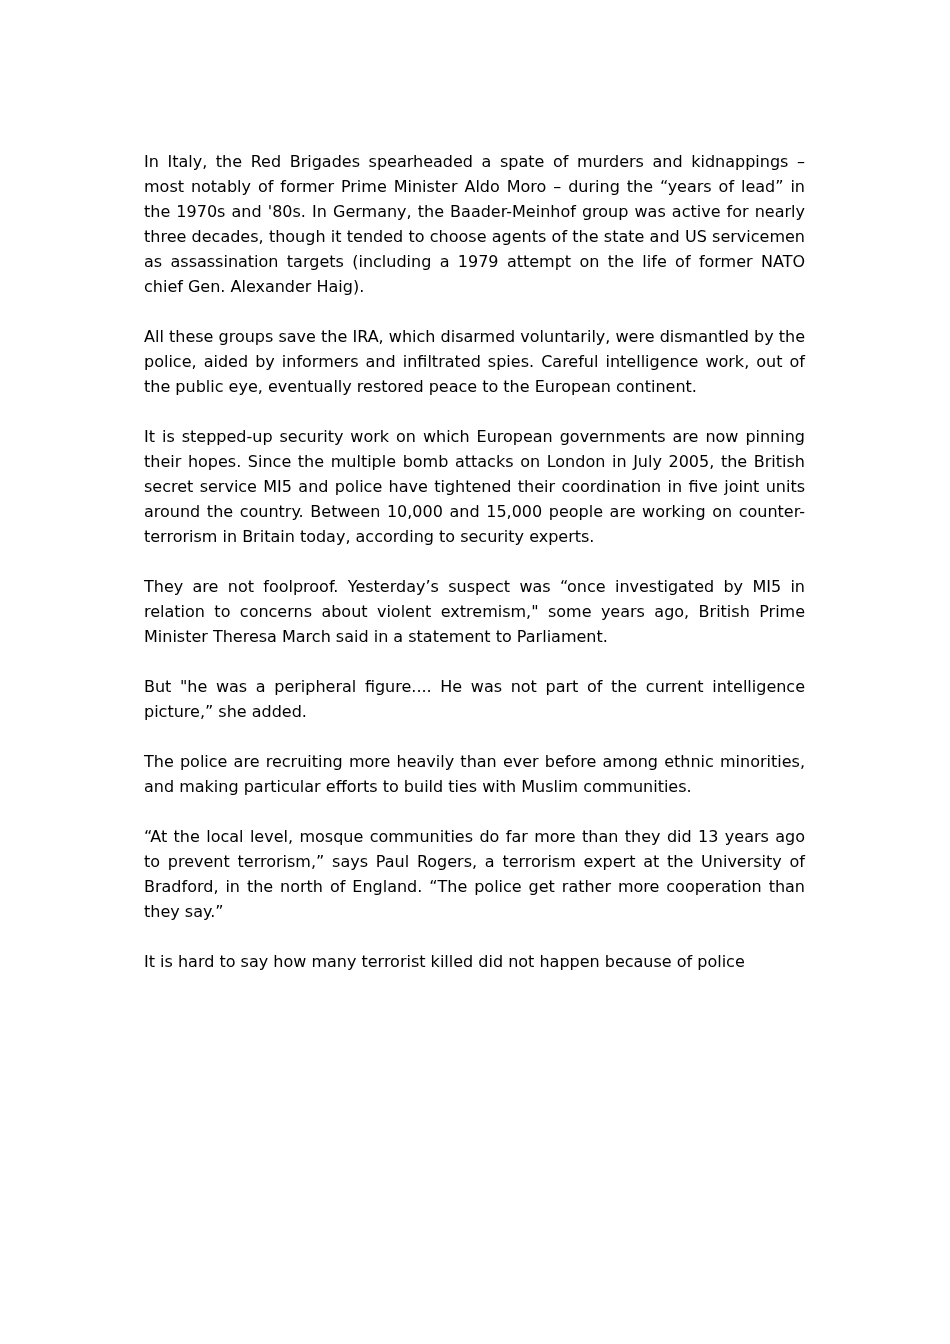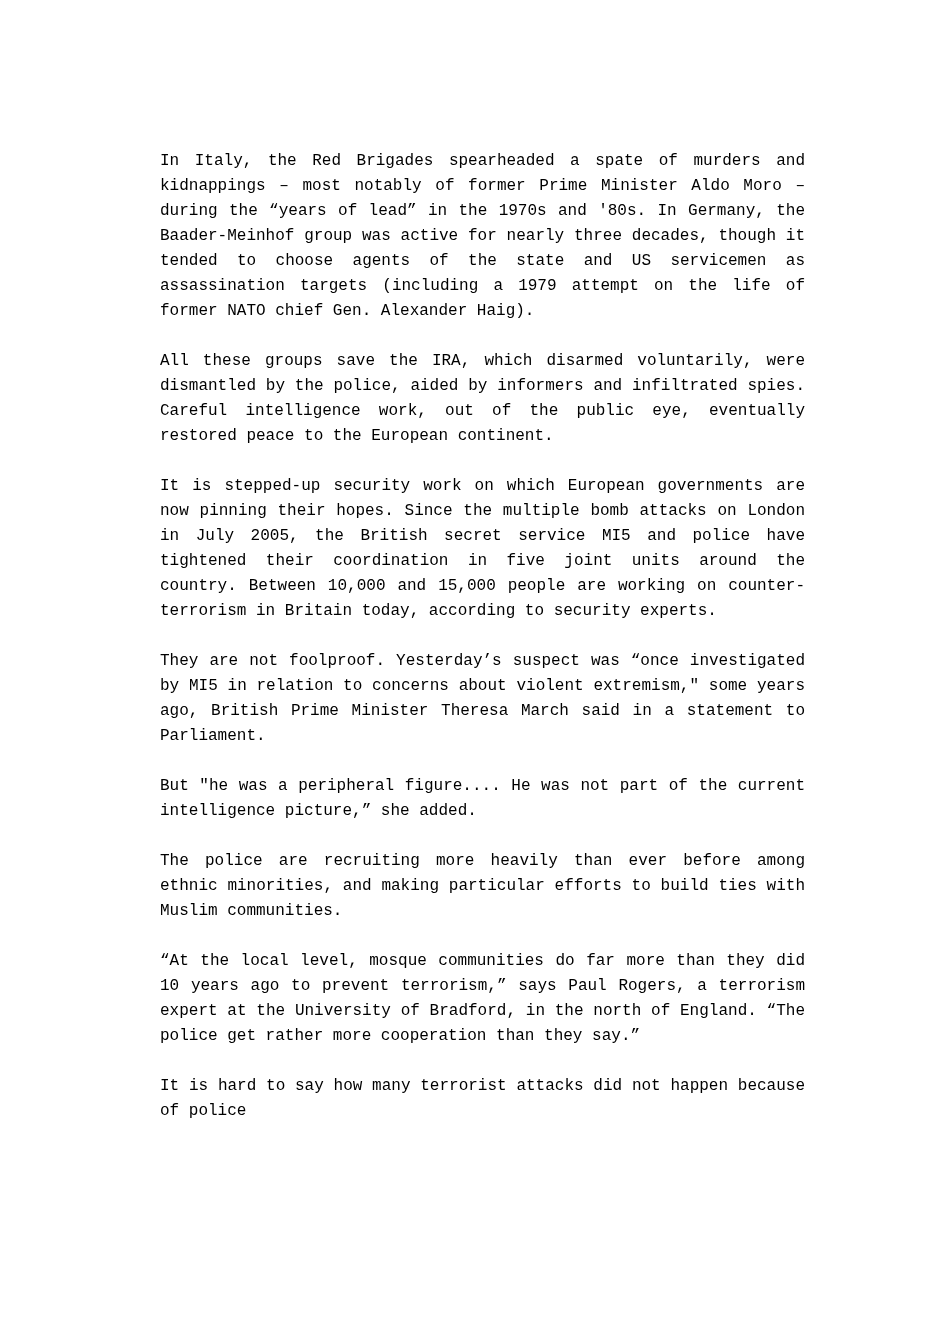--- a/index.html
+++ b/index.html
@@ -17,30 +17,29 @@
       position: absolute;
       left: 144px;
       top: 149px;
       width: 661px;
       font-family: "DejaVu Sans", sans-serif;
       font-size: 16px;
       line-height: 25px;
       color: #000000;
     }
     .para {
-      margin: 0 0 25px 16px;
+      margin: 0 0 25px 0;
       text-align: justify;
-      font-family: Liberation Mono, monospace;
     }
   </style>
 </head>
 <body>
 
 <div class="page">
   <p class="para">In Italy, the Red Brigades spearheaded a spate of murders and kidnappings – most notably of former Prime Minister Aldo Moro – during the “years of lead” in the 1970s and '80s. In Germany, the Baader-Meinhof group was active for nearly three decades, though it tended to choose agents of the state and US servicemen as assassination targets (including a 1979 attempt on the life of former NATO chief Gen. Alexander Haig).</p>
   <p class="para">All these groups save the IRA, which disarmed voluntarily, were dismantled by the police, aided by informers and infiltrated spies. Careful intelligence work, out of the public eye, eventually restored peace to the European continent.</p>
   <p class="para">It is stepped-up security work on which European governments are now pinning their hopes. Since the multiple bomb attacks on London in July 2005, the British secret service MI5 and police have tightened their coordination in five joint units around the country. Between 10,000 and 15,000 people are working on counter-terrorism in Britain today, according to security experts.</p>
   <p class="para">They are not foolproof. Yesterday’s suspect was “once investigated by MI5 in relation to concerns about violent extremism," some years ago, British Prime Minister Theresa March said in a statement to Parliament.</p>
   <p class="para">But "he was a peripheral figure.... He was not part of the current intelligence picture,” she added.</p>
   <p class="para">The police are recruiting more heavily than ever before among ethnic minorities, and making particular efforts to build ties with Muslim communities.</p>
-  <p class="para">“At the local level, mosque communities do far more than they did 10 years ago to prevent terrorism,” says Paul Rogers, a terrorism expert at the University of Bradford, in the north of England. “The police get rather more cooperation than they say.”</p>
-  <p class="para">It is hard to say how many terrorist attacks did not happen because of police</p>
+  <p class="para">“At the local level, mosque communities do far more than they did 13 years ago to prevent terrorism,” says Paul Rogers, a terrorism expert at the University of Bradford, in the north of England. “The police get rather more cooperation than they say.”</p>
+  <p class="para">It is hard to say how many terrorist killed did not happen because of police</p>
 </div>
 
 </body></html>

